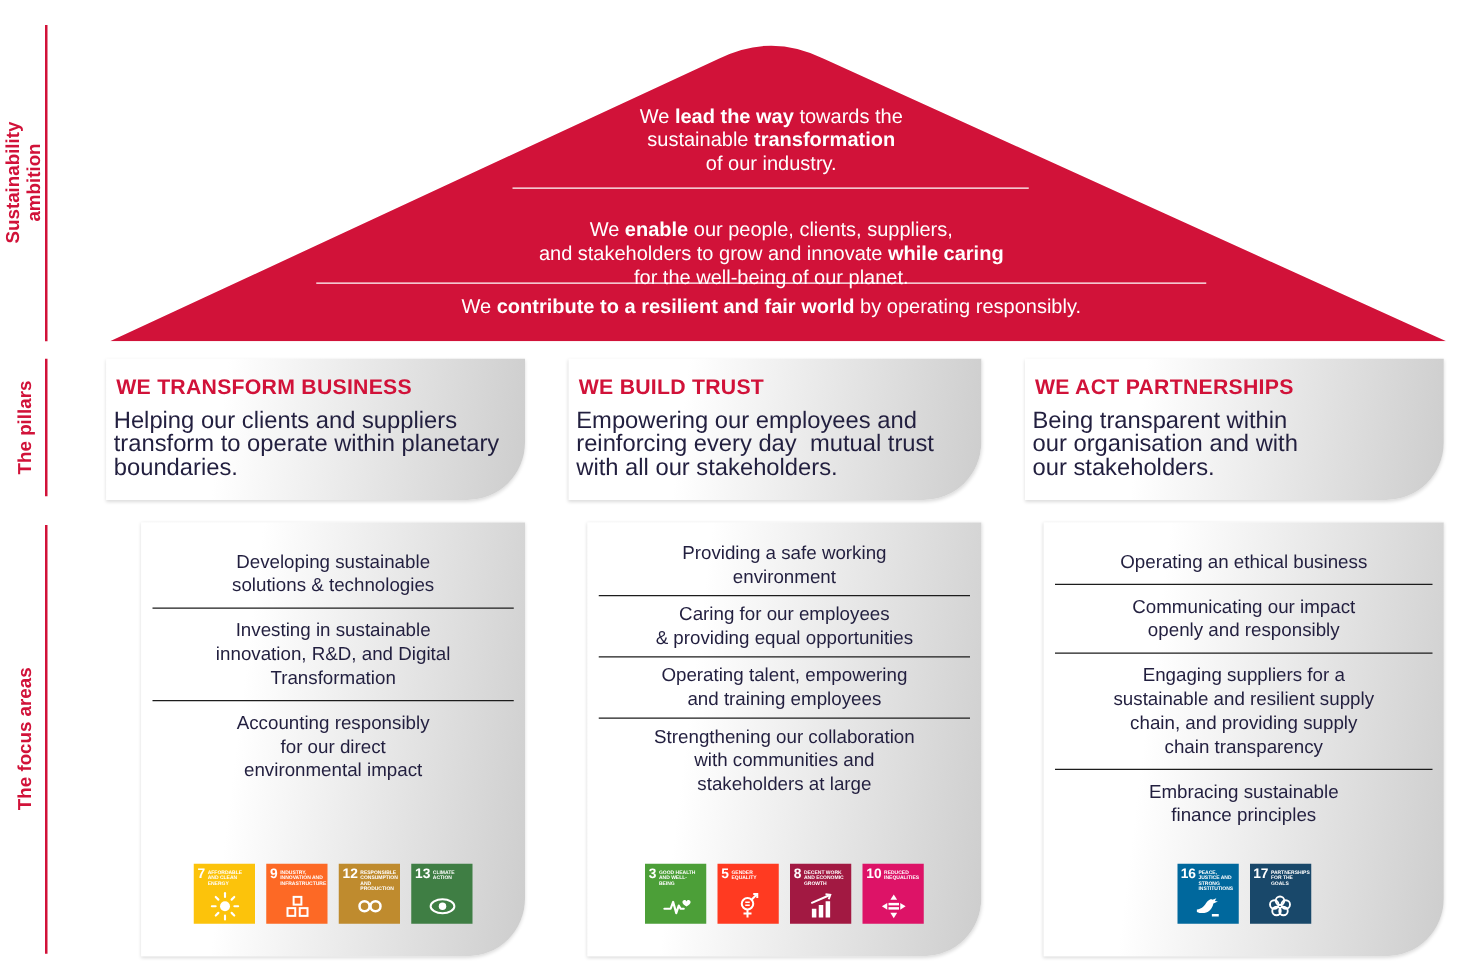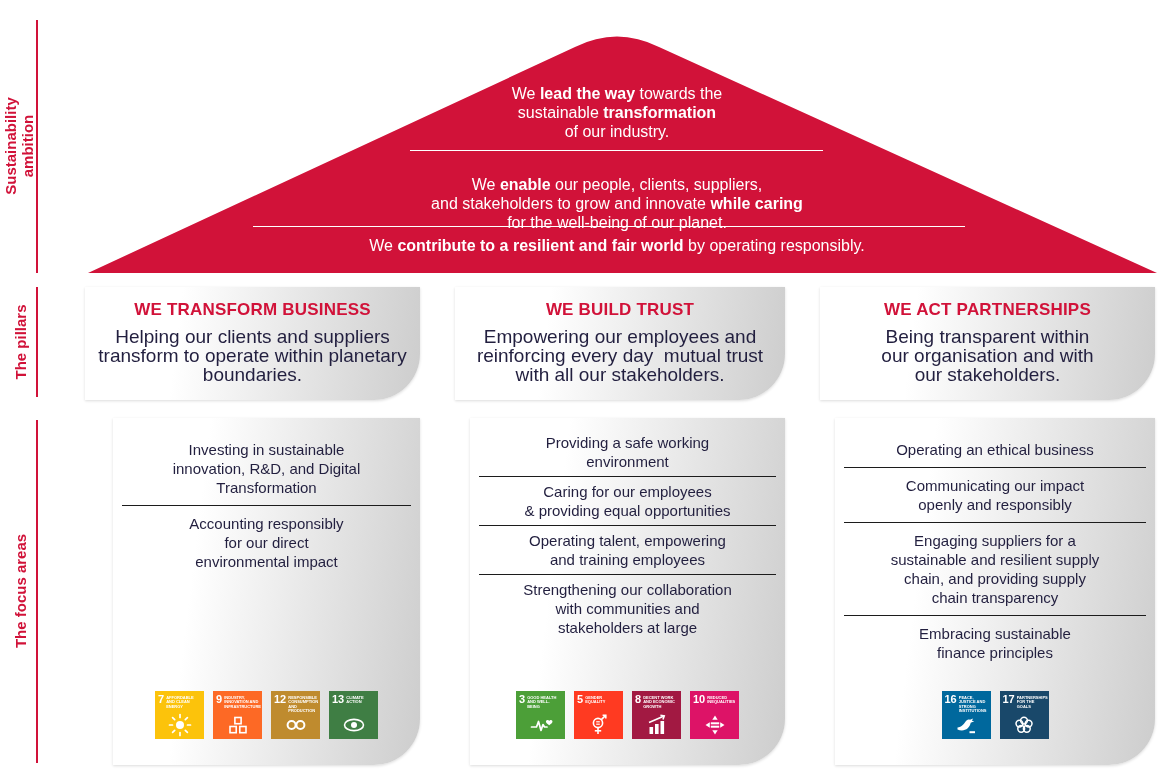--- a/index.html
+++ b/index.html
@@ -20,21 +20,21 @@
     white-space:pre-wrap;
   }
   .amb-div{position:absolute;height:1px;background:#fff;}
   
   .panel{
     position:absolute;
     background:linear-gradient(97deg,#ffffff 28%,var(--panel-gray,#c6c6c6) 110%);
     border-radius:0 0 46px 0;
     box-shadow:0 1px 3px rgba(0,0,0,.14);
   }
-  .pillar{top:287px;height:113px;text-align:center;}
+  .pillar{top:287px;height:113px;}
   .pillar-1{left:85px;width:335px;}
   .pillar-2{left:455px;width:330px;}
   .pillar-3{left:820px;width:335px;}
   .pillar-title{margin:13px 8px 0;color:var(--brand-red,#d11239);font-size:17px;font-weight:700;letter-spacing:.2px;}
   .pillar-desc{margin:7px 6px 0;font-size:19px;line-height:19px;white-space:pre-wrap;}
   
   .focus{top:418px;height:347px;}
   .focus-1{left:113px;width:307px;}
   .focus-2{left:470px;width:315px;}
   .focus-3{left:835px;width:320px;}
@@ -99,20 +99,22 @@
   <section class="panel pillar pillar-3">
     <h3 class="pillar-title">WE ACT PARTNERSHIPS</h3>
     <p class="pillar-desc">Being transparent within
 our organisation and with
 our stakeholders.</p>
   </section>
 
   <section class="panel focus focus-1">
     <div class="focus-items">
 
+    <p class="focus-item">Developing sustainable
+solutions &amp; technologies</p>
         <p class="focus-item">Investing in sustainable
 innovation, R&amp;D, and Digital
 Transformation</p>
         <p class="focus-item">Accounting responsibly
 for our direct
 environmental impact</p>
       </div>
     <div class="sdg-row">
 
         <div class="sdg-tile" style="background: rgb(252, 195, 11);">

